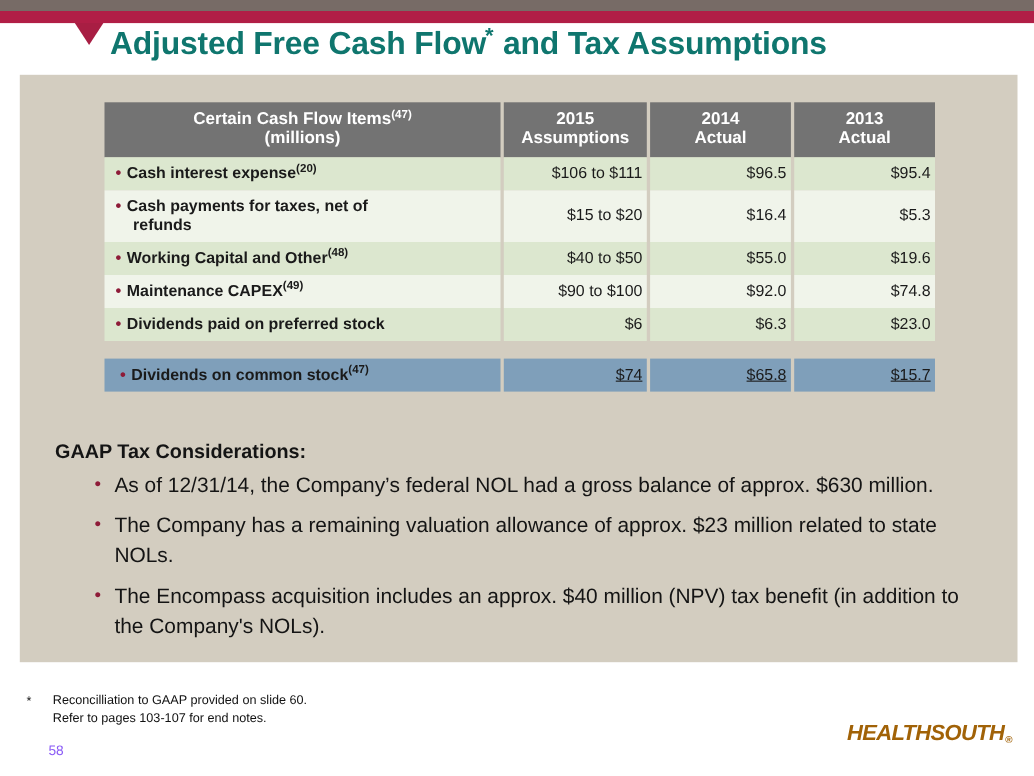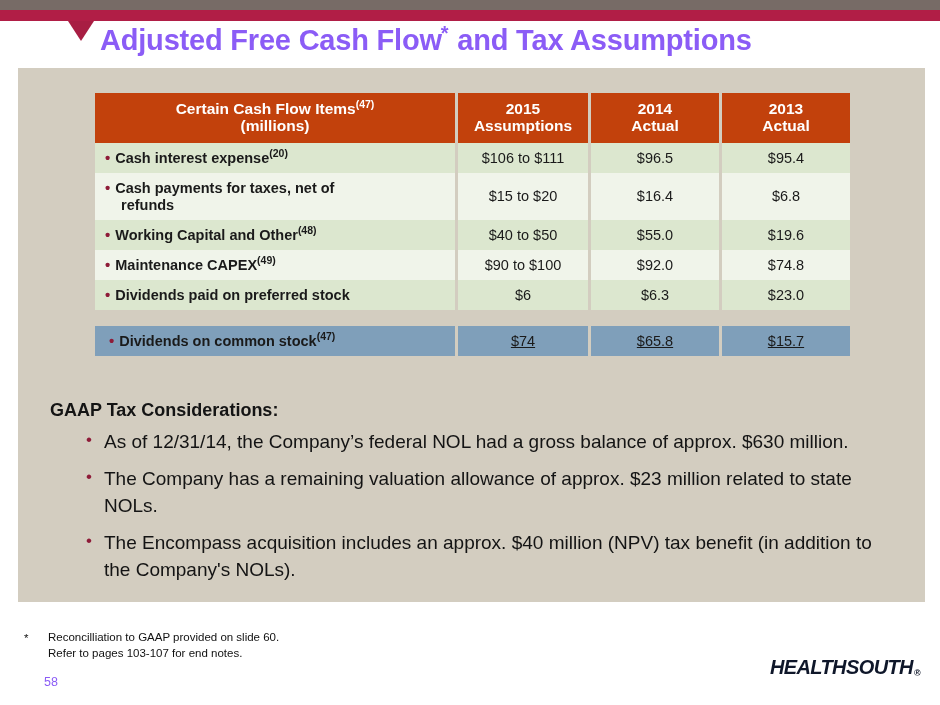--- a/index.html
+++ b/index.html
@@ -37,21 +37,21 @@
     border-right: 13px solid transparent;
     border-top: 20px solid #a81e43;
   }
 
   
   .slide-title {
     position: absolute;
     left: 100px; top: 22px;
     font-size: 29px;
     font-weight: bold;
-    color: #8b5cf6;
+    color: #0f766e;
     letter-spacing: -0.2px;
     white-space: nowrap;
   }
   .slide-title .star {
     font-size: 20px;
     vertical-align: 10px;
     margin-left: -1px;
     margin-right: 1px;
   }
 
@@ -71,21 +71,21 @@
     border-collapse: separate;
     border-spacing: 3px 0;
     table-layout: fixed;
   }
   .cashflow-table col.c-item  { width: 360px; }
   .cashflow-table col.c-2015  { width: 130px; }
   .cashflow-table col.c-2014  { width: 128px; }
   .cashflow-table col.c-2013  { width: 128px; }
 
   .cashflow-table th {
-    background: #c2410c;
+    background: #737373;
     color: #ffffff;
     font-size: 15.5px;
     font-weight: bold;
     text-align: center;
     padding: 7px 4px 8px 4px;
     line-height: 1.12;
     vertical-align: middle;
   }
   .cashflow-table th sup {
     font-size: 10.5px;
@@ -101,21 +101,21 @@
   td.item-cell {
     background: #dce7cf;
     font-weight: bold;
     text-align: left;
     padding: 6px 6px 6px 10px;
     line-height: 1.18;
     margin-top: 20px;
   }
   td.num-cell {
     background: #dce7cf;
-    text-align: center;
+    text-align: right;
     padding: 6px 4px;
     font-weight: normal;
   }
   tr.alt td.item-cell,
   tr.alt td.num-cell { background: #f0f4ea; }
 
   td.item-cell sup, td.num-cell sup {
     font-size: 10.5px;
     vertical-align: super;
     line-height: 0;
@@ -192,21 +192,21 @@
     left: 44px; top: 675px;
     font-size: 12.5px;
     color: #8b5cf6;
   }
   .brand-logo {
     position: absolute;
     right: 20px; top: 656px;
     font-size: 20px;
     font-weight: bold;
     font-style: italic;
-    color: #0f172a;
+    color: #a16207;
     letter-spacing: -0.6px;
   }
   .brand-logo .reg {
     font-size: 9px;
     font-style: normal;
     vertical-align: -2px;
     margin-left: 1px;
   }
 </style>
 </head>
@@ -252,21 +252,21 @@
       <td class="item-cell"><span class="bullet">•</span><span>Cash interest expense</span><sup>(20)</sup></td>
       <td class="num-cell">$106 to $111</td>
       <td class="num-cell">$96.5</td>
       <td class="num-cell">$95.4</td>
     </tr>
 
     <tr class="alt">
       <td class="item-cell"><span class="bullet">•</span><span>Cash payments for taxes, net of</span><br><span class="indent-2">refunds</span></td>
       <td class="num-cell">$15 to $20</td>
       <td class="num-cell">$16.4</td>
-      <td class="num-cell">$6.8</td>
+      <td class="num-cell">$5.3</td>
     </tr>
 
     <tr>
       <td class="item-cell"><span class="bullet">•</span><span>Working Capital and Other</span><sup>(48)</sup></td>
       <td class="num-cell">$40 to $50</td>
       <td class="num-cell">$55.0</td>
       <td class="num-cell">$19.6</td>
     </tr>
 
     <tr class="alt">

